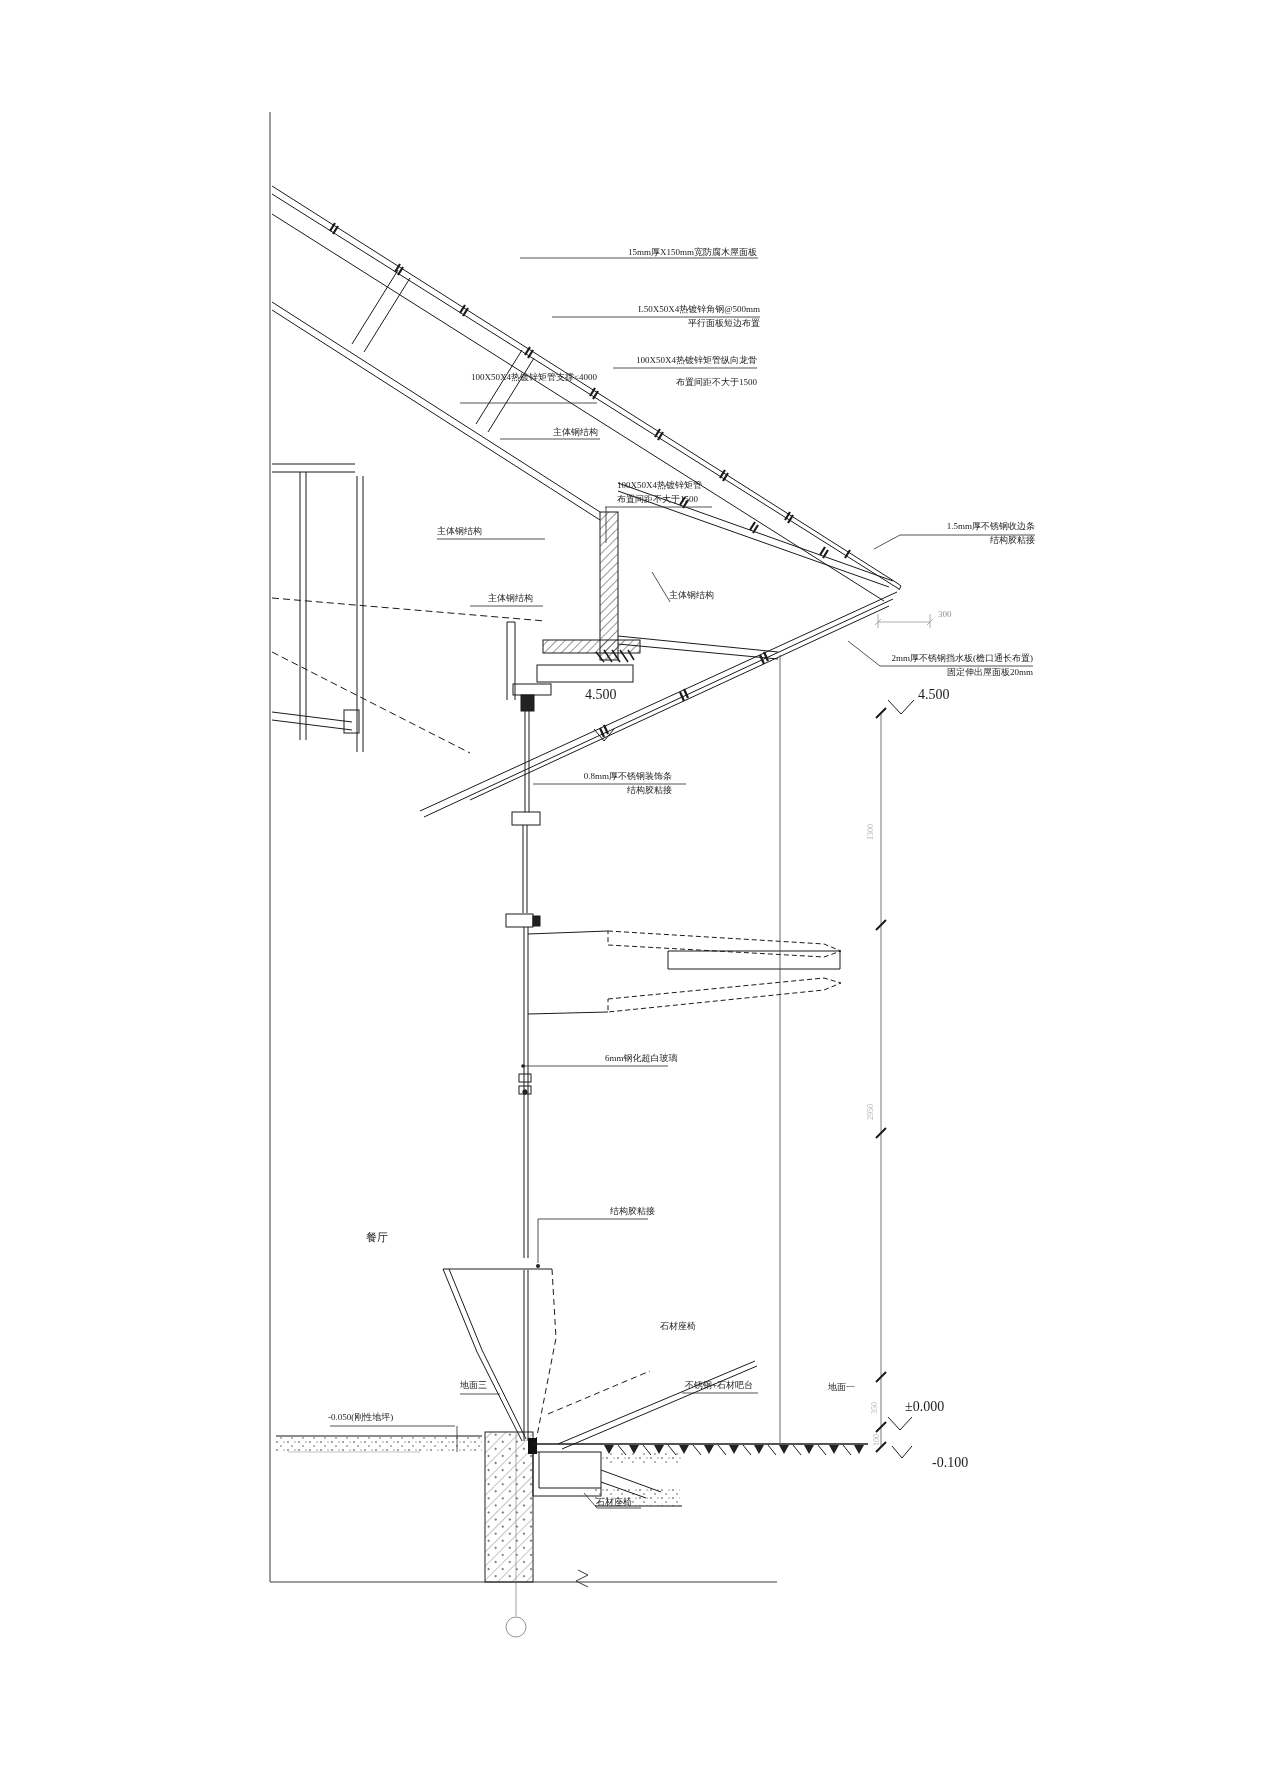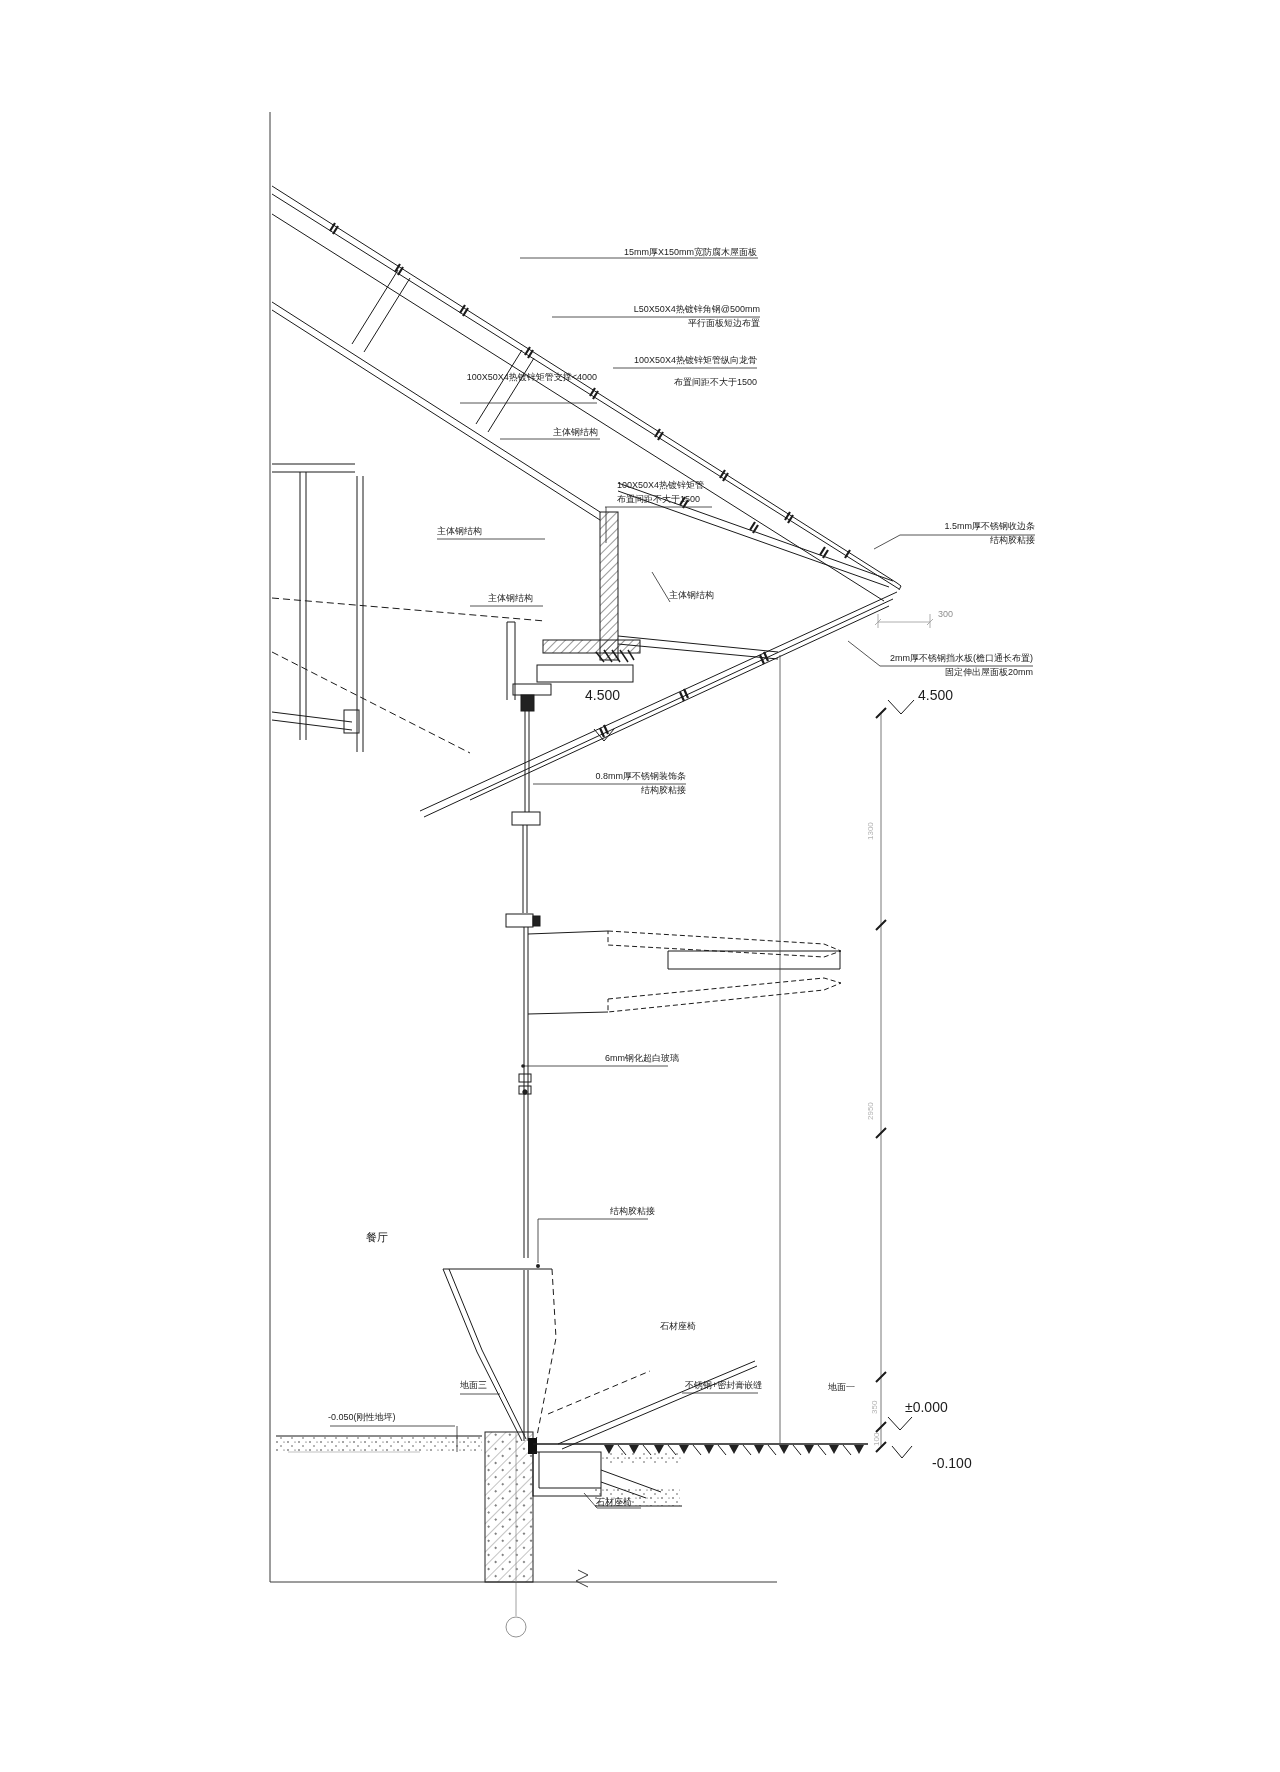--- a/index.html
+++ b/index.html
@@ -1,17 +1,17 @@
 <!DOCTYPE html>
 <html><head>
 <meta charset="utf-8">
 <style>
   html,body{margin:0;padding:0;background:#fff;}
   #sheet{position:relative;width:1280px;height:1772px;background:#fff;overflow:hidden;
-         font-family:Liberation Sans, sans-serif;}
+         font-family:Liberation Serif, serif;}
   #linework{position:absolute;left:0;top:0;}
   .lbl{position:absolute;font-size:9px;line-height:14px;color:#1c1c1c;white-space:nowrap;}
   .lbl.r{text-align:right;}
   .lbl.big{font-size:11px;text-align:right;}
   .lbl.lv{font-size:14px;}
   .lbl.dim{color:#8f8f8f;font-size:9px;margin-left:48px;}
   .vdim{position:absolute;color:#b3b3b3;font-size:8px;white-space:nowrap;
         transform:rotate(-90deg);transform-origin:left top;}
 </style>
 </head>
@@ -207,40 +207,40 @@
   </div>
 
   <div class="lbl r" style="right:247px;top:651px">
     <div>2mm厚不锈钢挡水板(檐口通长布置)</div>
     <div>固定伸出屋面板20mm</div>
   </div>
 
   <div class="lbl lv" style="left:585px;top:688px">4.500</div>
   <div class="lbl lv" style="left:918px;top:688px">4.500</div>
 
-  <div class="lbl r" style="right:594px;top:769px">
+  <div class="lbl r" style="right:608px;top:769px">
     <div>0.8mm厚不锈钢装饰条</div>
     <div>结构胶粘接</div>
   </div>
 
   <div class="lbl" style="left:605px;top:1051px">6mm钢化超白玻璃</div>
 
   <div class="lbl" style="left:610px;top:1204px">结构胶粘接</div>
 
   <div class="lbl big" style="left:366px;top:1230px">餐厅</div>
 
   <div class="lbl" style="left:660px;top:1319px">石材座椅</div>
 
   <div class="lbl" style="left:460px;top:1378px">地面三</div>
 
   <div class="lbl" style="left:828px;top:1380px">地面一</div>
 
   <div class="lbl" style="left:328px;top:1410px">-0.050(刚性地坪)</div>
 
-  <div class="lbl" style="left:685px;top:1378px">不锈钢+密封膏嵌缝</div>
+  <div class="lbl" style="left:685px;top:1378px">不锈钢+石材吧台</div>
 
   <div class="lbl lv" style="left:905px;top:1400px">±0.000</div>
   <div class="lbl lv" style="left:932px;top:1456px">-0.100</div>
 
   <div class="lbl" style="left:596px;top:1495px">石材座椅</div>
 
   <div class="lbl dim" style="left:890px;top:607px">300</div>
 
   <div class="vdim" style="left:866px;top:840px">1300</div>
   <div class="vdim" style="left:866px;top:1120px">2950</div>

